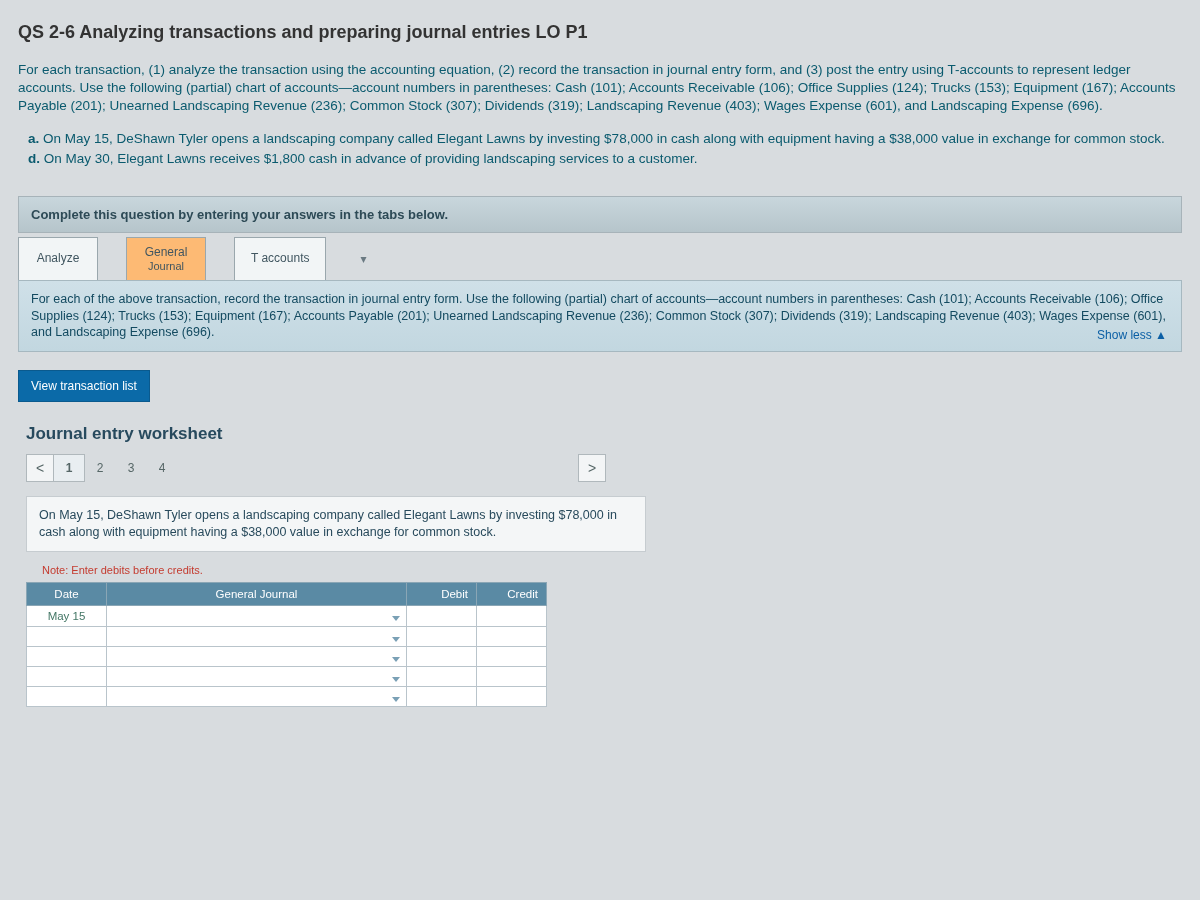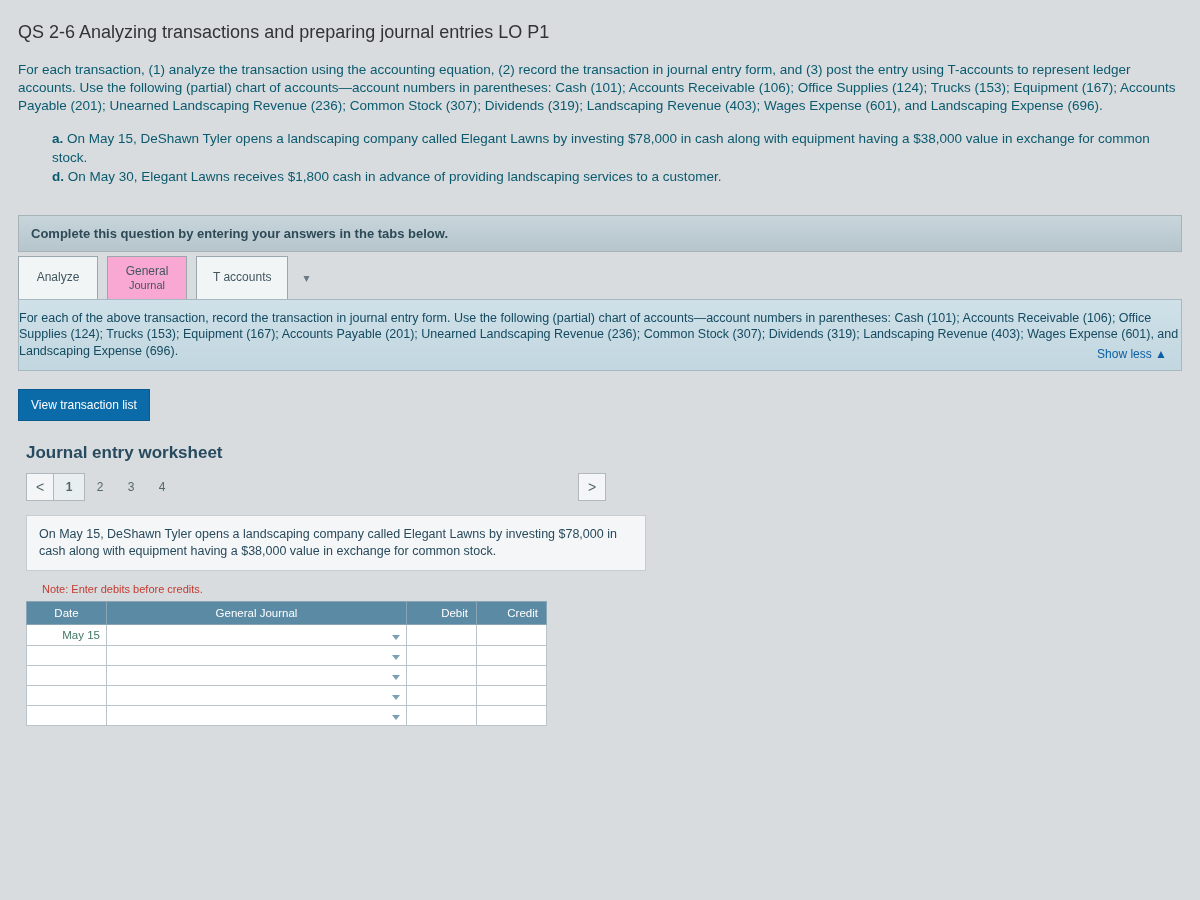--- a/index.html
+++ b/index.html
@@ -7,78 +7,78 @@
     font-family: Arial, Helvetica, sans-serif;
     background: #d8dcdf;
     padding: 12px 18px;
     color: #2a2a2a;
     width: 1200px;
     height: 900px;
     overflow: hidden;
   }
   .page-title {
     font-size: 18px;
-    font-weight: normal;
+    font-weight: bold;
     color: #333;
     margin: 10px 0 18px 0;
   }
   .intro {
     font-size: 13.5px;
     color: #0a5a6e;
     line-height: 1.35;
     margin-bottom: 14px;
   }
   .trans-list {
     font-size: 13.5px;
     color: #0a5a6e;
     line-height: 1.4;
     margin-bottom: 28px;
     padding-left: 10px;
   }
-  .trans-list div { margin-bottom: 1px; margin-left: 24px; }
+  .trans-list div { margin-bottom: 1px; }
   .trans-list .label { font-weight: bold; display:inline; }
   .prompt-bar {
     background: linear-gradient(#c8d6dc,#b6c5cb);
     border: 1px solid #a7b3b9;
     padding: 10px 12px;
     font-size: 13px;
     font-weight: bold;
     color: #2d4a56;
     margin-bottom: 4px;
   }
   .tabs-row {
     display: flex;
-    gap: 9px;
+    gap: 28px;
     margin-bottom: 0;
   }
   .tab {
     border: 1px solid #9aa7ad;
     background: #f2f5f6;
     padding: 8px 16px;
     font-size: 12px;
     color: #415660;
     text-align: center;
     min-width: 80px;
     display: flex;
     flex-direction: column;
     justify-content: center;
     line-height: 1.1;
   }
-  .tab.active { background:#f9a8d4;text-align:center; }
+  .tab.active { background:#fdba74;text-align:center; }
   .tab-sub { font-size:11px; }
   .chev {
     align-self: center;
     font-size: 12px;
     color:#6a7a82;
     padding:8px 6px;
   }
   .panel {
     background: linear-gradient(#cfe0e8,#c2d7e0);
     border:1px solid #a6b8c0;
-    padding:10px 0;
+    padding:10px 12px;
     font-size:12.5px;
     color:#134a60;
     line-height:1.35;
     margin-top:-1px;
     position: relative;
   }
   .show-less {
     position:absolute;
     right:14px;
     bottom:8px;
@@ -158,21 +158,21 @@
   }
   .je-table td {
     border:1px solid #b9c4cb;
     background:#fff;
     padding:4px 6px;
     height:20px;
   }
   .je-table .col-date{ width:80px; }
   .je-table .col-gj { width:300px; }
   .je-table .col-amt{ width:70px; text-align:right; }
-  .je-table td.date-cell{ text-align:right; color:#476; }
+  .je-table td.date-cell{ text-align:center; color:#476; }
   .je-table td.drop::after{
     content:"";
     float:right;
     width:0;height:0;
     border-left:4px solid transparent;
     border-right:4px solid transparent;
     border-top:5px solid #7aa0b5;
     margin-top:5px;
   }
 </style>

